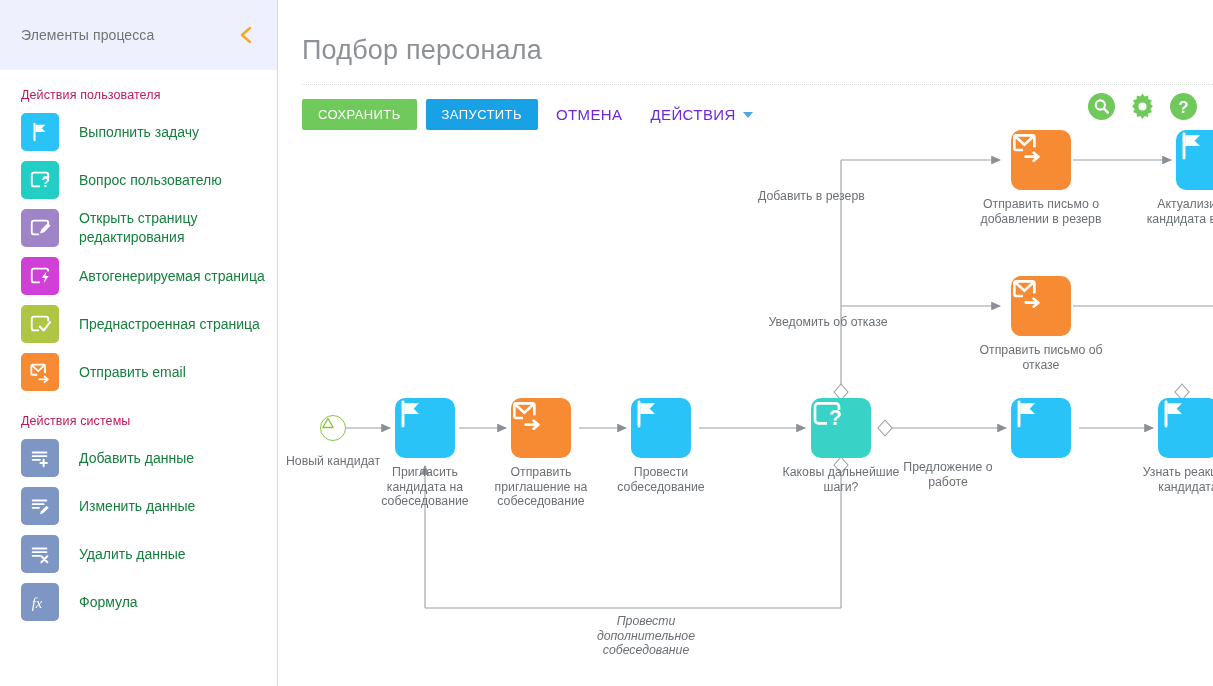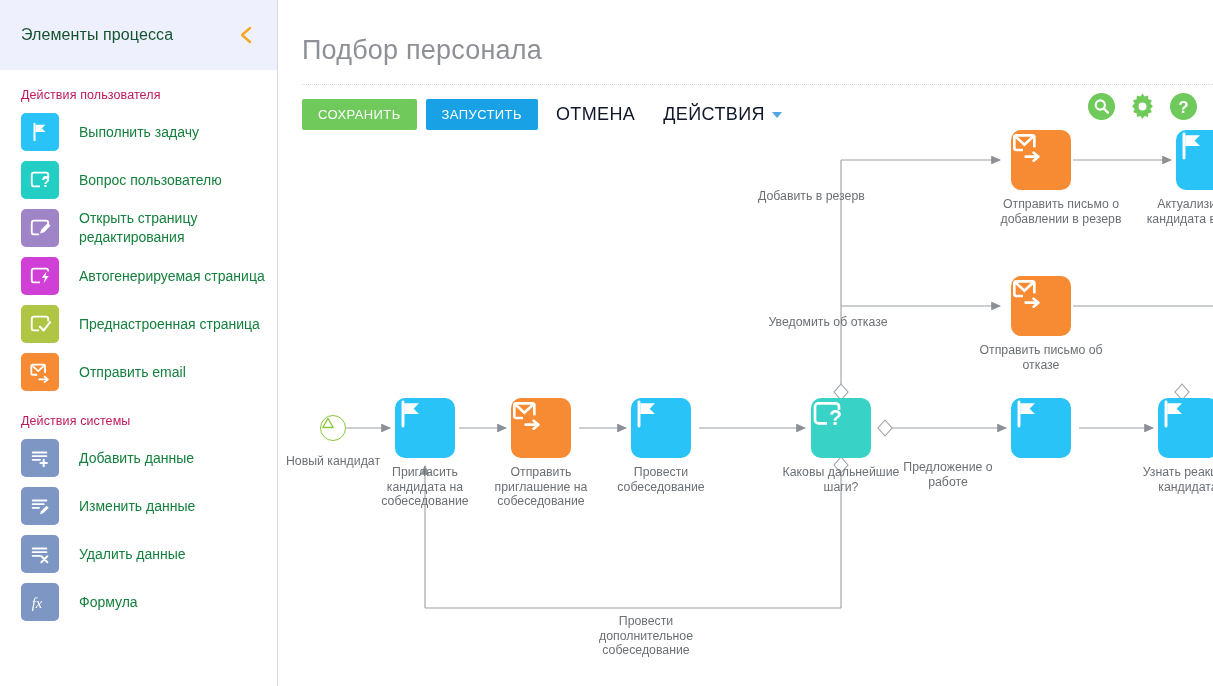--- a/index.html
+++ b/index.html
@@ -29,22 +29,22 @@
     overflow: hidden;
   }
   .sidebar-header {
     height: 70px;
     background: #eef1fd;
     display: flex;
     align-items: center;
     padding: 0 20px 0 21px;
   }
   .sidebar-title {
-    color: #14532d;
-    font-size: 16px;
+    color: #737373;
+    font-size: 14px;
     letter-spacing: .1px;
     flex: 1;
   }
   .collapse-btn {
     width: 22px; height: 26px;
     display: flex; align-items: center; justify-content: center;
     cursor: pointer;
   }
   .collapse-btn svg { display: block; }
 
@@ -109,22 +109,22 @@
     padding: 0 16px;
     height: 31px;
     line-height: 31px;
     border-radius: 2px;
     cursor: pointer;
     font-family: inherit;
   }
   .btn-save { background: #6fc95b; margin-right: 9px; }
   .btn-run  { background: #19a1e6; margin-right: 18px; text-align: center; }
   .lnk {
-    color: #0f172a;
-    font-size: 18px;
+    color: #6d28d9;
+    font-size: 15px;
     letter-spacing: .4px;
     cursor: pointer;
     margin-right: 28px;
     display: flex;
     align-items: center;
   }
   .caret {
     display: inline-block;
     margin-left: 7px;
     width: 0; height: 0;
@@ -458,21 +458,21 @@
 
       <div class="node" style="left:733px; top:10px; background:#f68b33;">
         <svg width="32" height="32" viewBox="0 0 24 24">
             <rect x="2.5" y="4" width="15" height="11" rx="1.5" fill="none" stroke="#fff" stroke-width="2"></rect>
             <polyline points="3.5,5 10,11 16.5,5" fill="none" stroke="#fff" stroke-width="2" stroke-linecap="round"></polyline>
             <rect x="9" y="13" width="15" height="11" fill="#f68b33"></rect>
             <path d="M11 20h9" stroke="#fff" stroke-width="2" stroke-linecap="round" fill="none"></path>
             <polyline points="17,17 20.5,20 17,23" fill="none" stroke="#fff" stroke-width="2" stroke-linecap="round" stroke-linejoin="round"></polyline>
           </svg>
       </div>
-      <div class="node-label" style="left:700px; top:77px; width:126px;margin-left:20px;">Отправить письмо о добавлении в резерв</div>
+      <div class="node-label" style="left:700px; top:77px; width:126px;">Отправить письмо о добавлении в резерв</div>
 
       <div class="node" style="left:898px; top:10px; background:#29c3f7;">
         <svg width="32" height="32" viewBox="0 0 24 24">
             <path d="M6 3v18" stroke="#fff" stroke-width="2.2" stroke-linecap="round" fill="none"></path>
             <path d="M7 4h11l-4 4 4 4H7z" fill="#fff"></path>
           </svg>
       </div>
       <div class="node-label" style="left:865px; top:77px; width:126px;">Актуализировать кандидата в резерве</div>
 
       <div class="node" style="left:733px; top:156px; background:#f68b33;">
@@ -482,16 +482,16 @@
             <rect x="9" y="13" width="15" height="11" fill="#f68b33"></rect>
             <path d="M11 20h9" stroke="#fff" stroke-width="2" stroke-linecap="round" fill="none"></path>
             <polyline points="17,17 20.5,20 17,23" fill="none" stroke="#fff" stroke-width="2" stroke-linecap="round" stroke-linejoin="round"></polyline>
           </svg>
       </div>
       <div class="node-label" style="left:700px; top:223px; width:126px;">Отправить письмо об отказе</div>
 
       <div class="edge-label" style="left:480px; top:69px; width:160px; text-align:left;">Добавить в резерв</div>
       <div class="edge-label" style="left:480px; top:195px; width:140px;">Уведомить об отказе</div>
       <div class="edge-label" style="left:610px; top:340px; width:120px;">Предложение о работе</div>
-      <div class="edge-label" style="left:298px; top:494px; width:140px;">Провести дополнительное собеседование</div>
+      <div class="edge-label" style="left:298px; top:494px; width:140px;font-style:italic;">Провести дополнительное собеседование</div>
     </div>
   </section>
 </div>
 
 </body></html>

